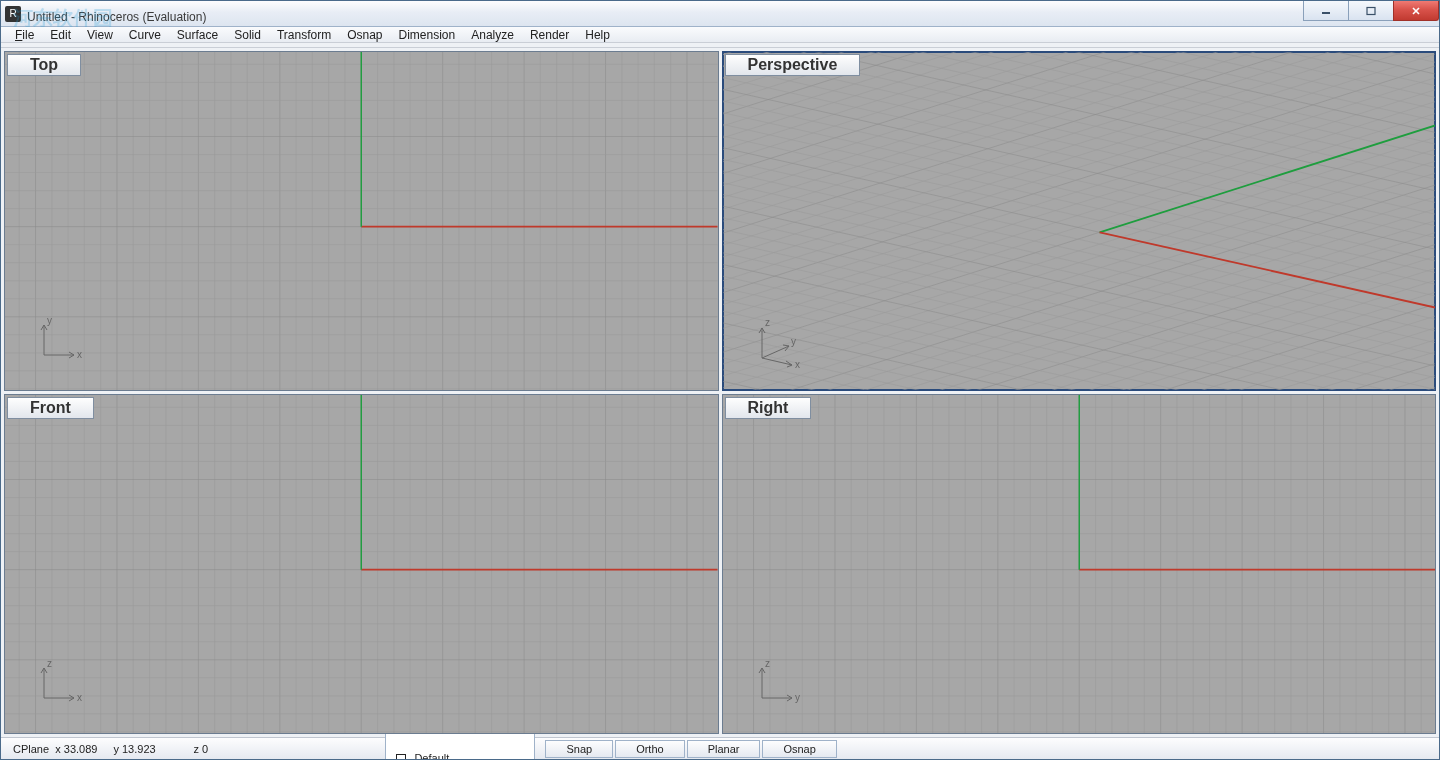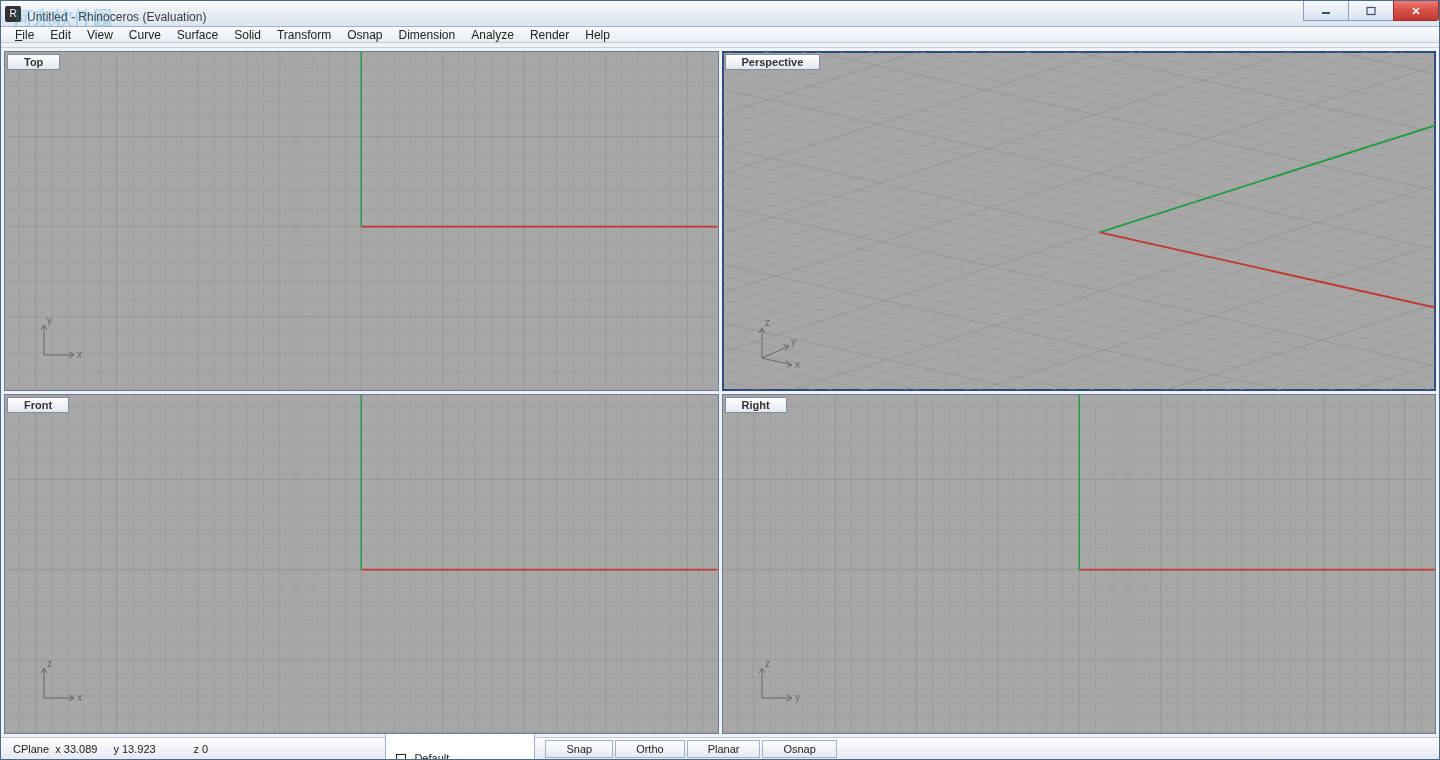--- a/index.html
+++ b/index.html
@@ -139,22 +139,22 @@
     position:relative;
     border:1px solid #6b7c90;
     background:#a7a7a7;
     overflow:hidden;
   }
   .vp.active { border-color:#2a4b7c; border-width:1px; box-shadow:0 0 0 1px #2a4b7c inset; }
   .vp-title {
     position:absolute; top:2px; left:2px;
     background:linear-gradient(#fefefe,#e2e6ec);
     border:1px solid #7f8ea0;
-    padding:1px 16px;
-    font-size:11px; font-weight:bold;
+    padding:1px 22px;
+    font-size:16px; font-weight:bold;
     color:#333;
     z-index:10;
   }
   .vp svg.grid {
     position:absolute; inset:0;
     width:100%; height:100%;
   }
   
   .axisicon {
     position:absolute; left:24px; bottom:20px;

